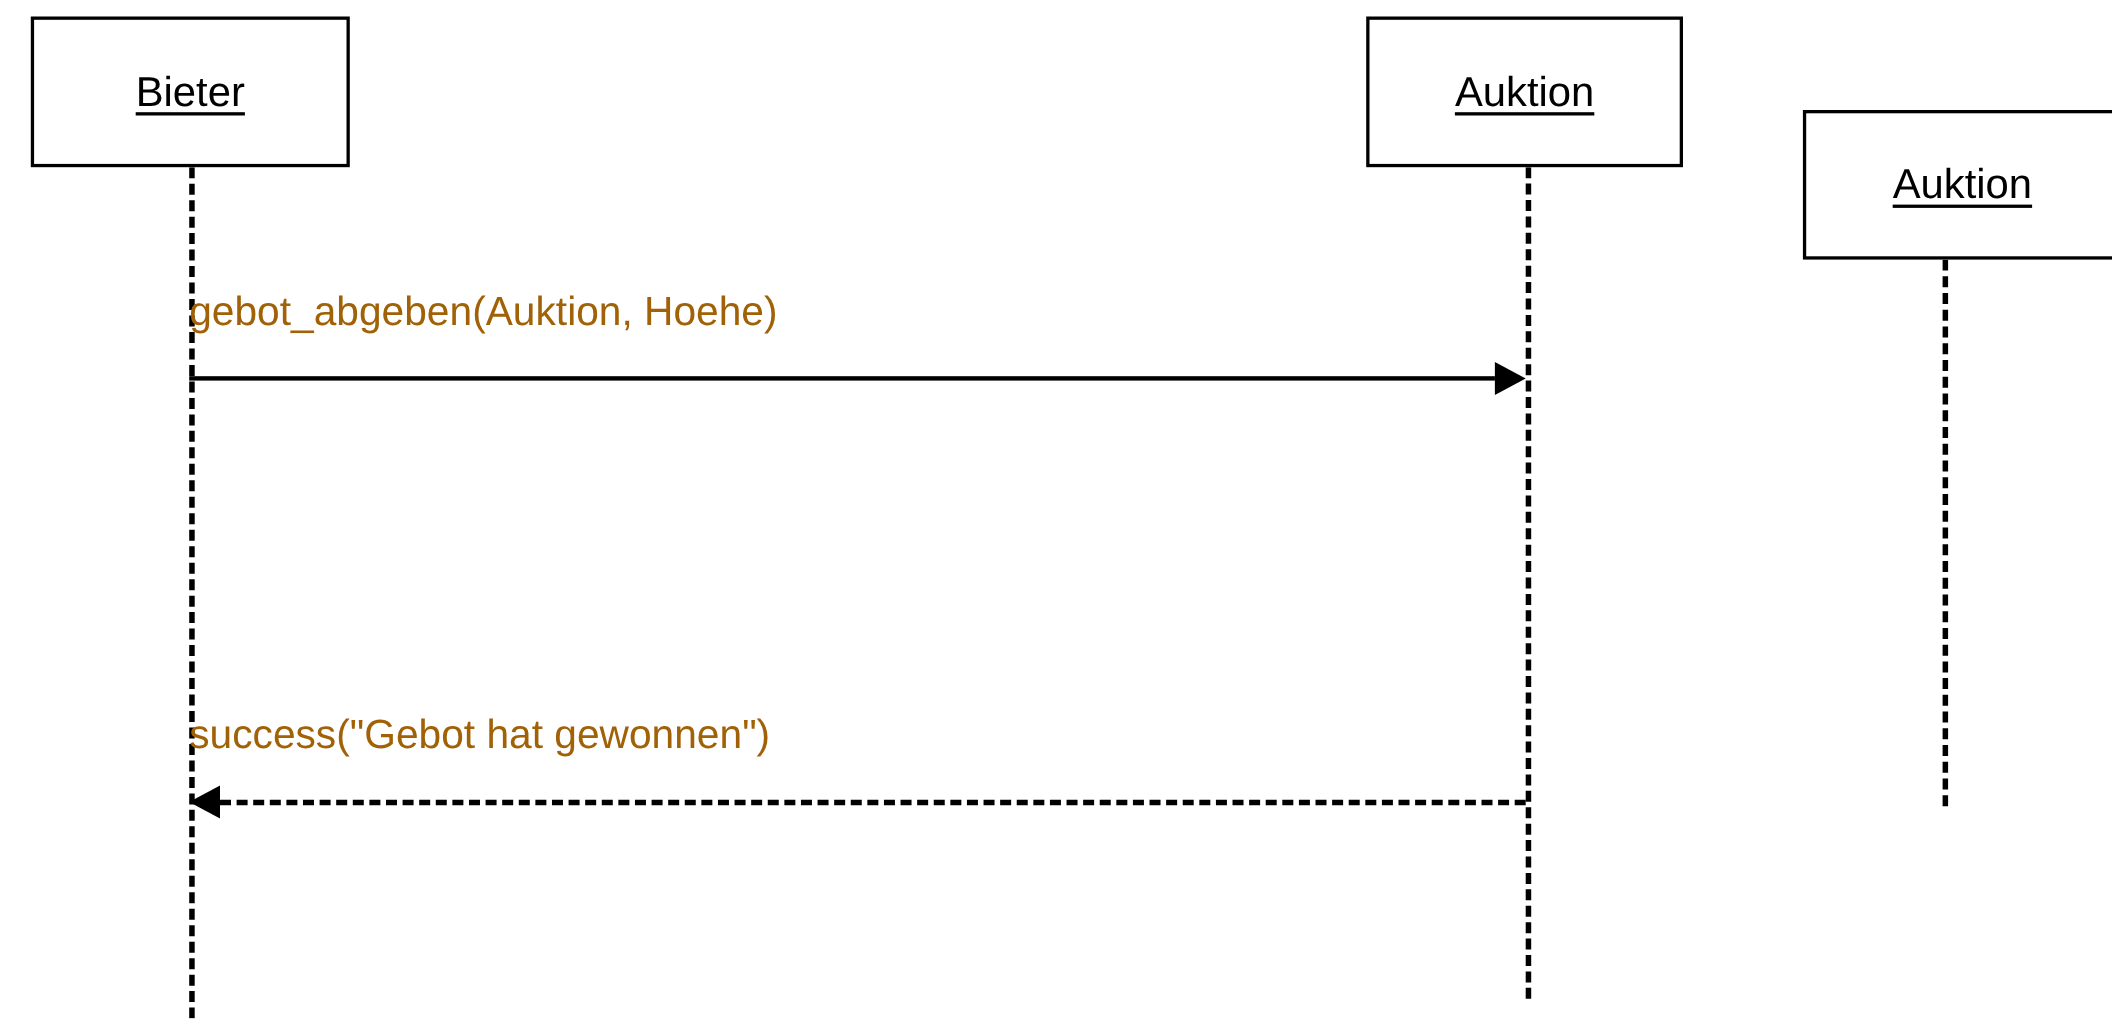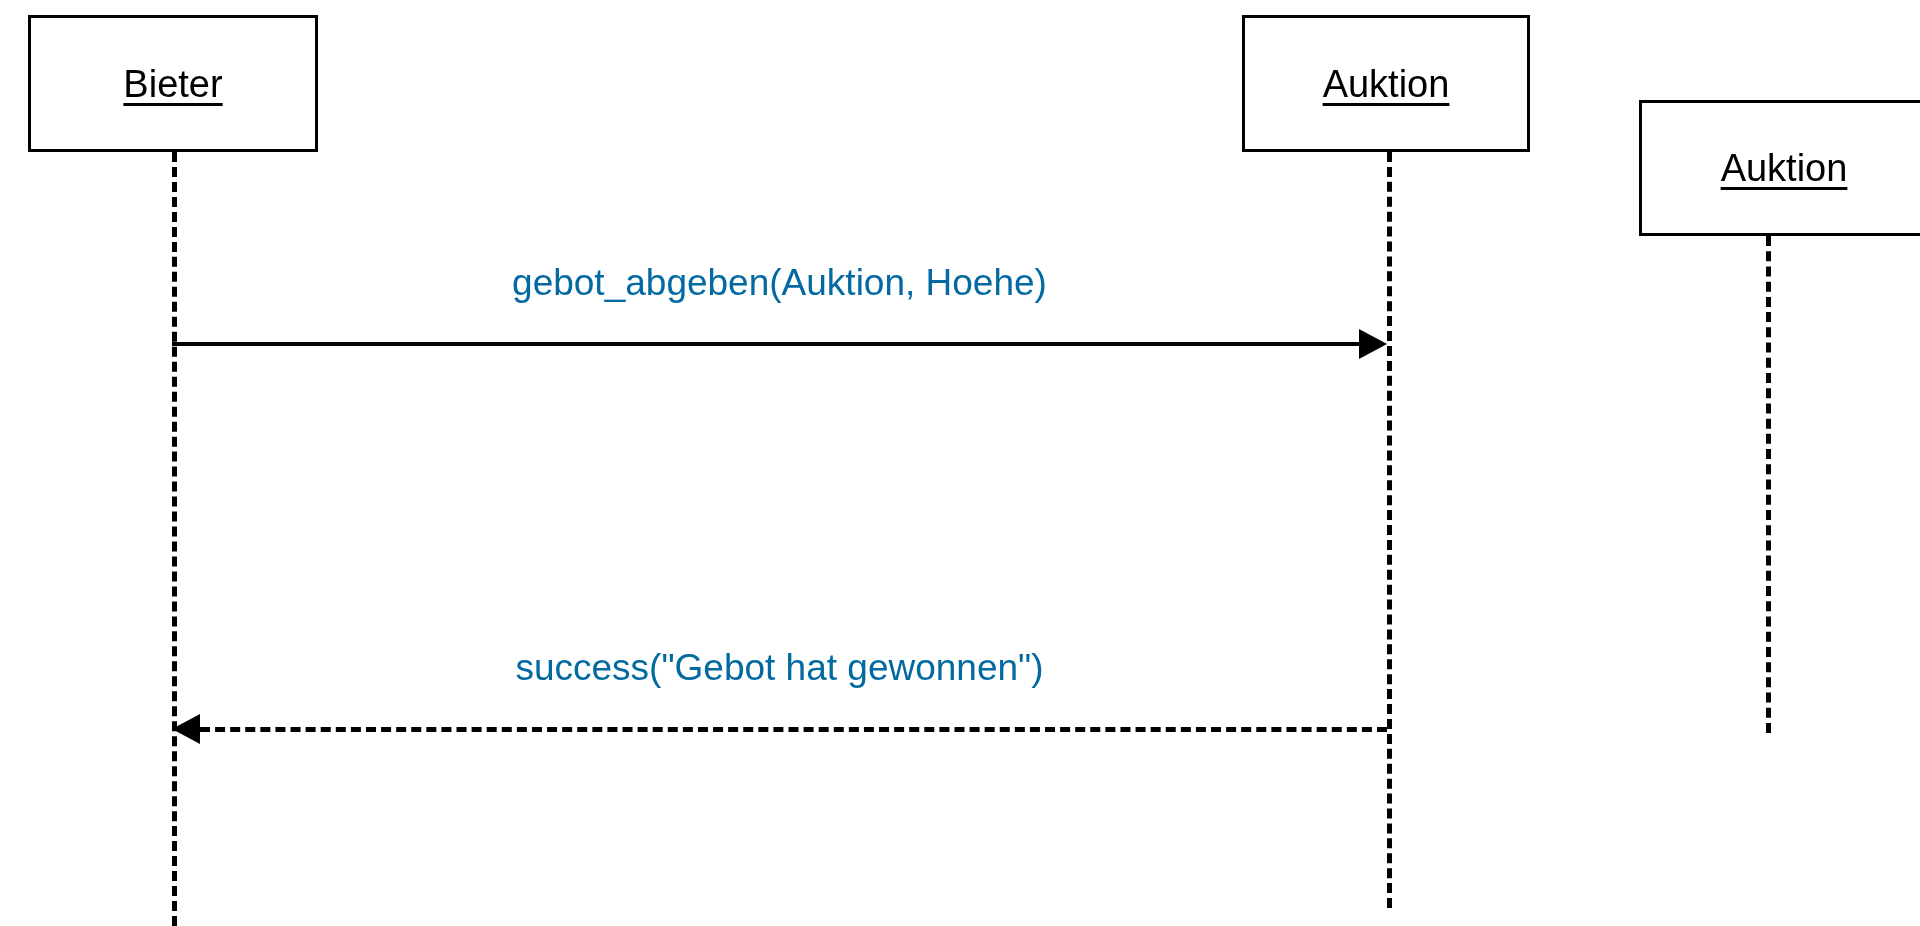--- a/index.html
+++ b/index.html
@@ -71,23 +71,22 @@
   }
   .arrowhead.left {
     border-top: 15px solid transparent;
     border-bottom: 15px solid transparent;
     border-right: 28px solid #000000;
   }
   .msg-label {
     position: absolute;
     font-size: 37px;
     line-height: 1;
-    color: #0369a1;
+    color: #a16207;
     white-space: nowrap;
-    text-align: center;
   }
 </style>
 </head>
 <body>
 
 <div id="canvas">
 
   <div class="lifeline" style="left:172px; top:152px; height:774px;"></div>
   <div class="actor-box" style="left:28px; top:15px; width:290px; height:137px;">
     <span class="actor-label">Bieter</span>

